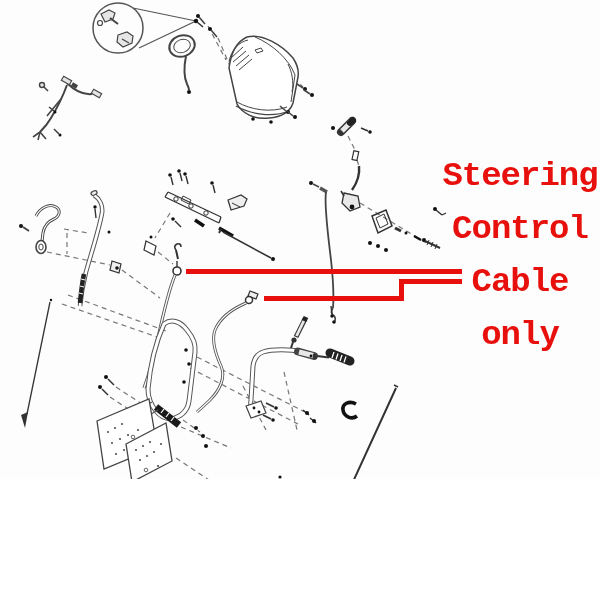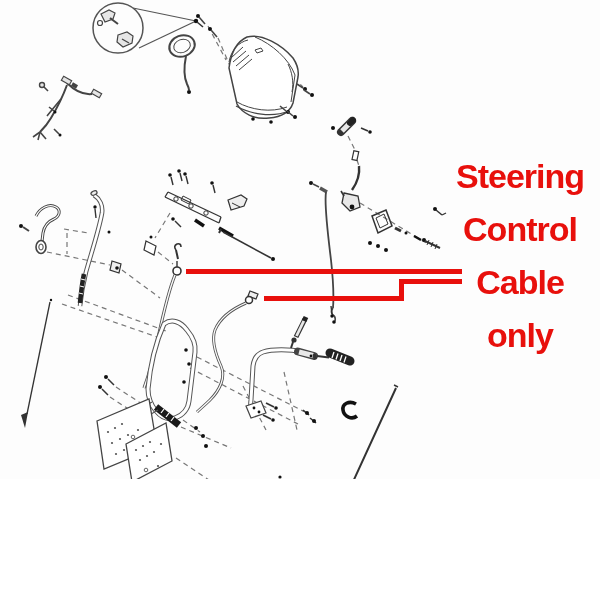--- a/index.html
+++ b/index.html
@@ -1,17 +1,17 @@
 <!DOCTYPE html>
 <html><head>
 <meta charset="utf-8">
 <style>
   html,body{margin:0;padding:0;background:#fff;}
   .stage{position:relative;width:600px;height:479px;background:#fdfdfd;overflow:hidden;
-         font-family:Liberation Sans, sans-serif;}
+         font-family:Liberation Mono, monospace;}
   .diagram-svg{position:absolute;left:0;top:0;}
   .annotation{position:absolute;left:429px;top:150px;width:182px;text-align:center;
               color:#e8100c;font-weight:bold;font-size:34px;line-height:53px;
               letter-spacing:-1px;}
   .annotation div{white-space:nowrap;}
 </style>
 </head>
 <body>
 
 <div class="stage">

